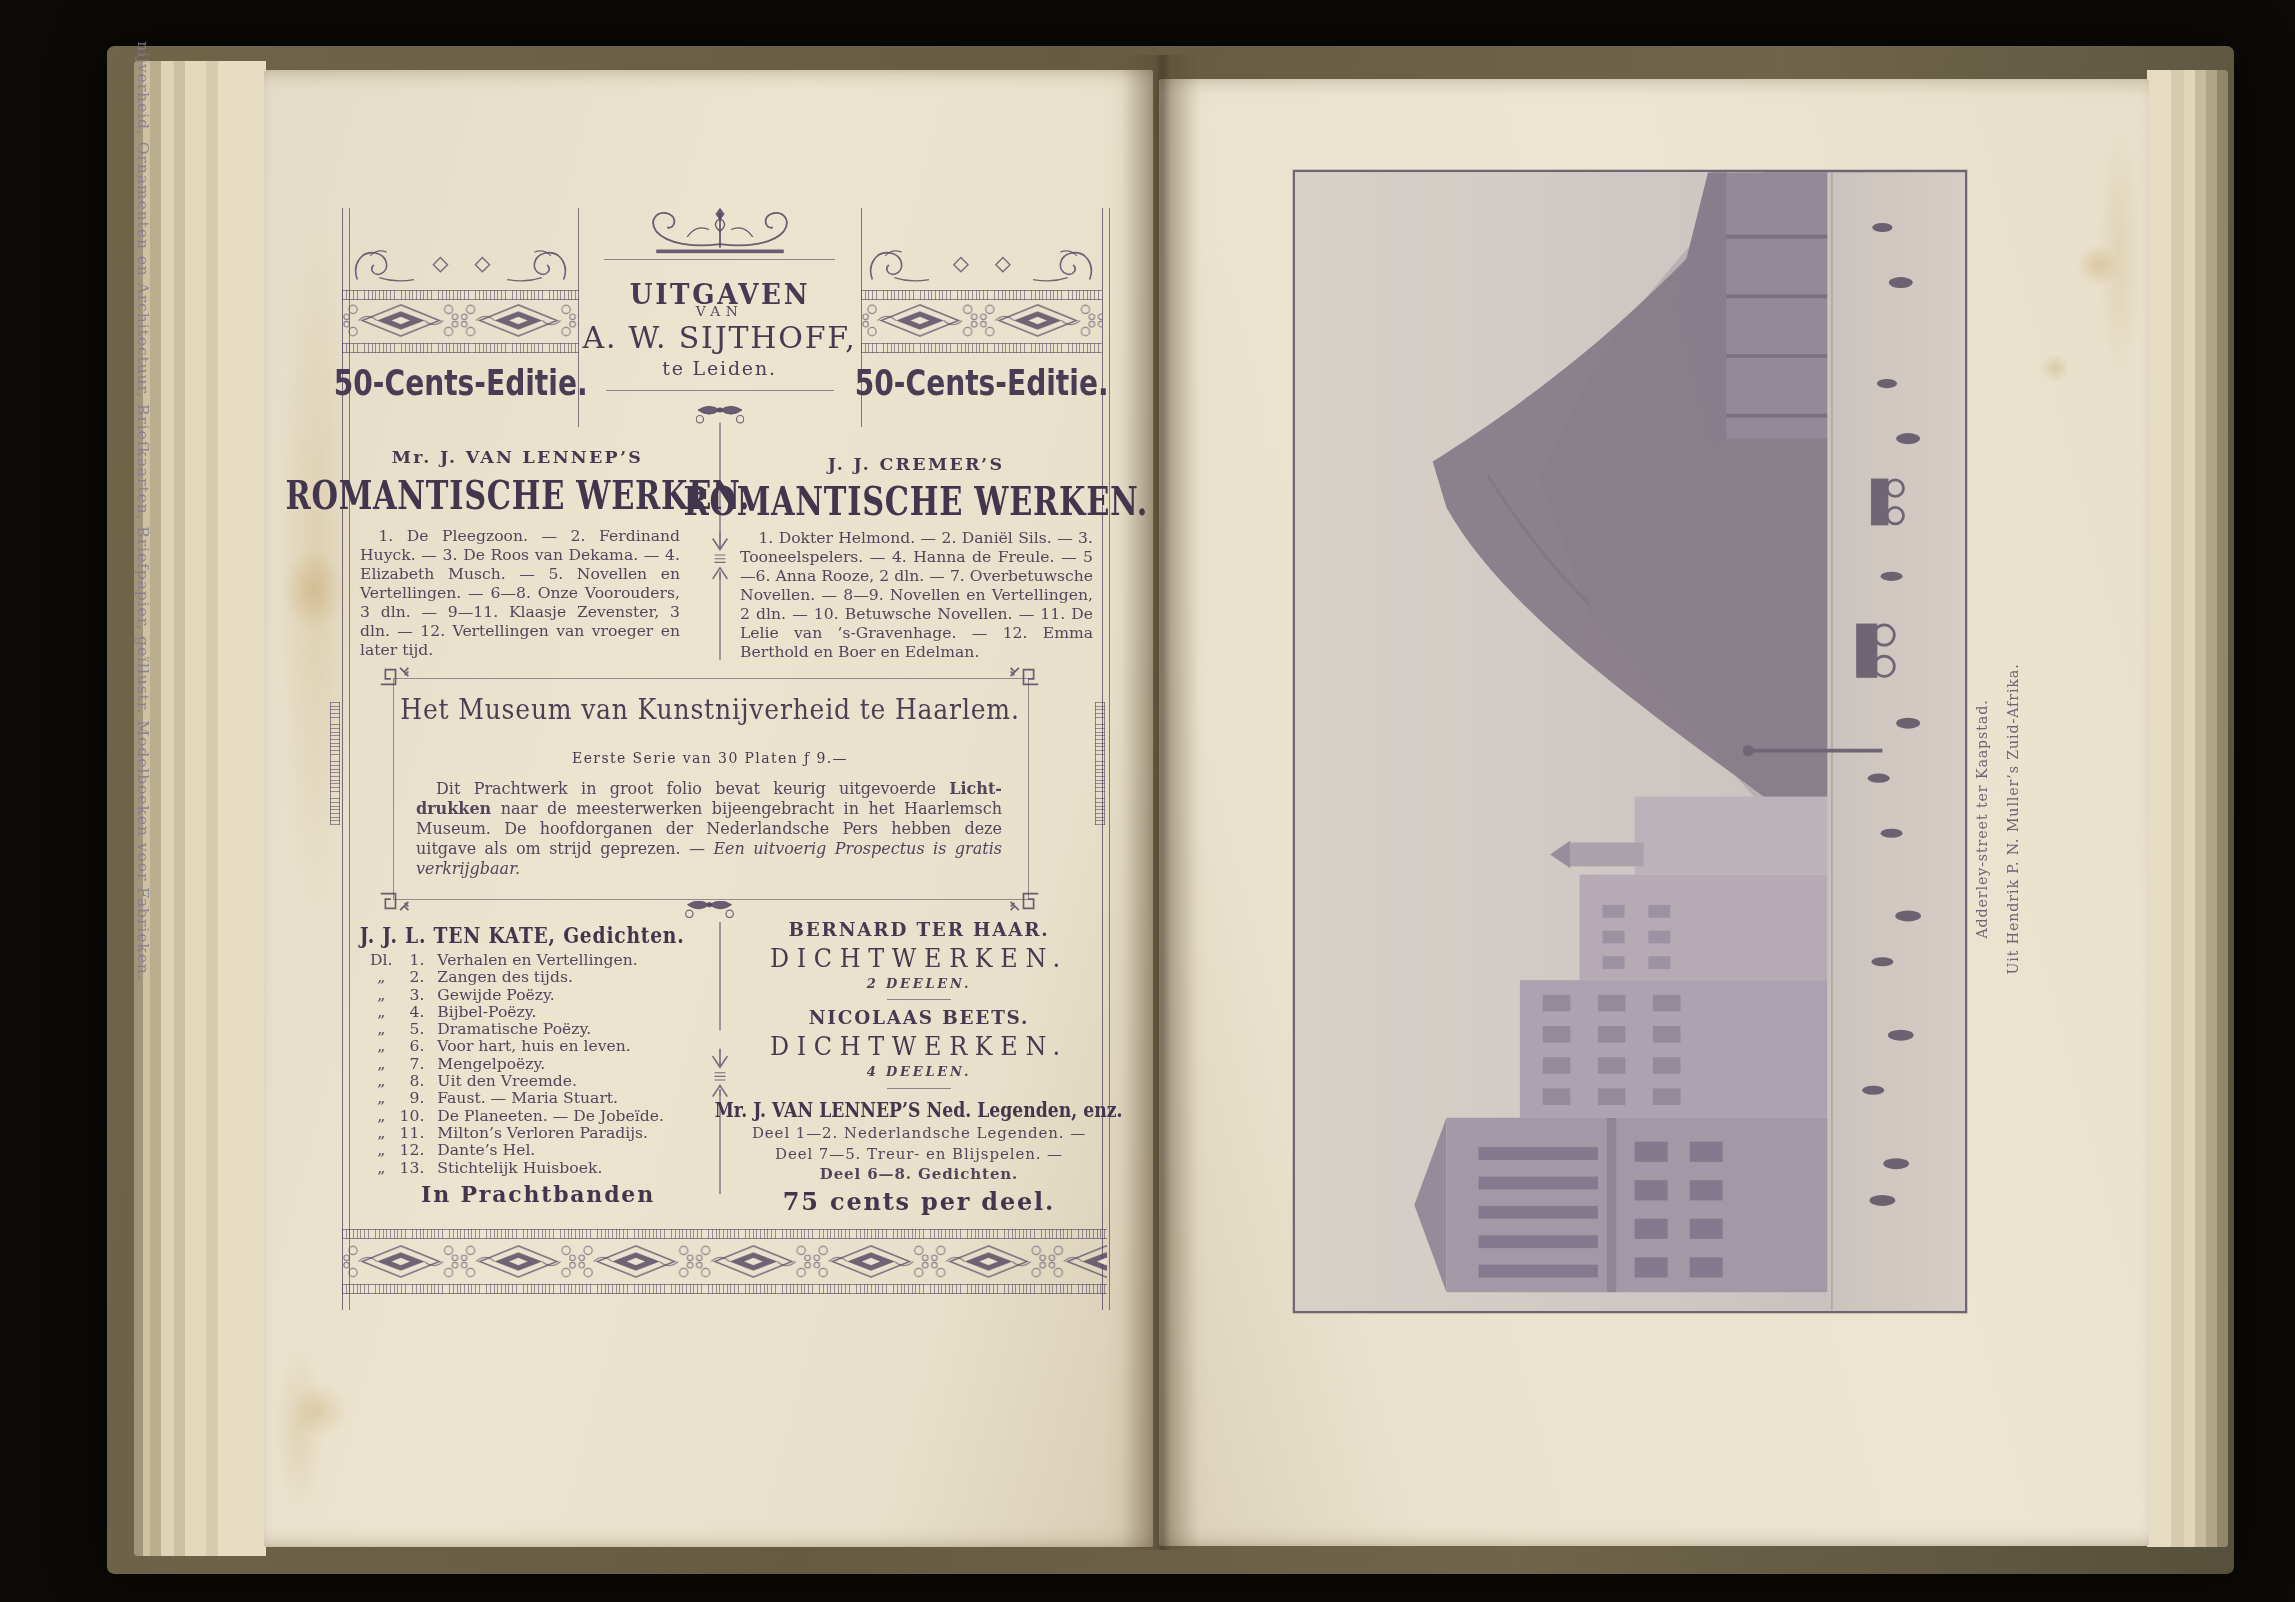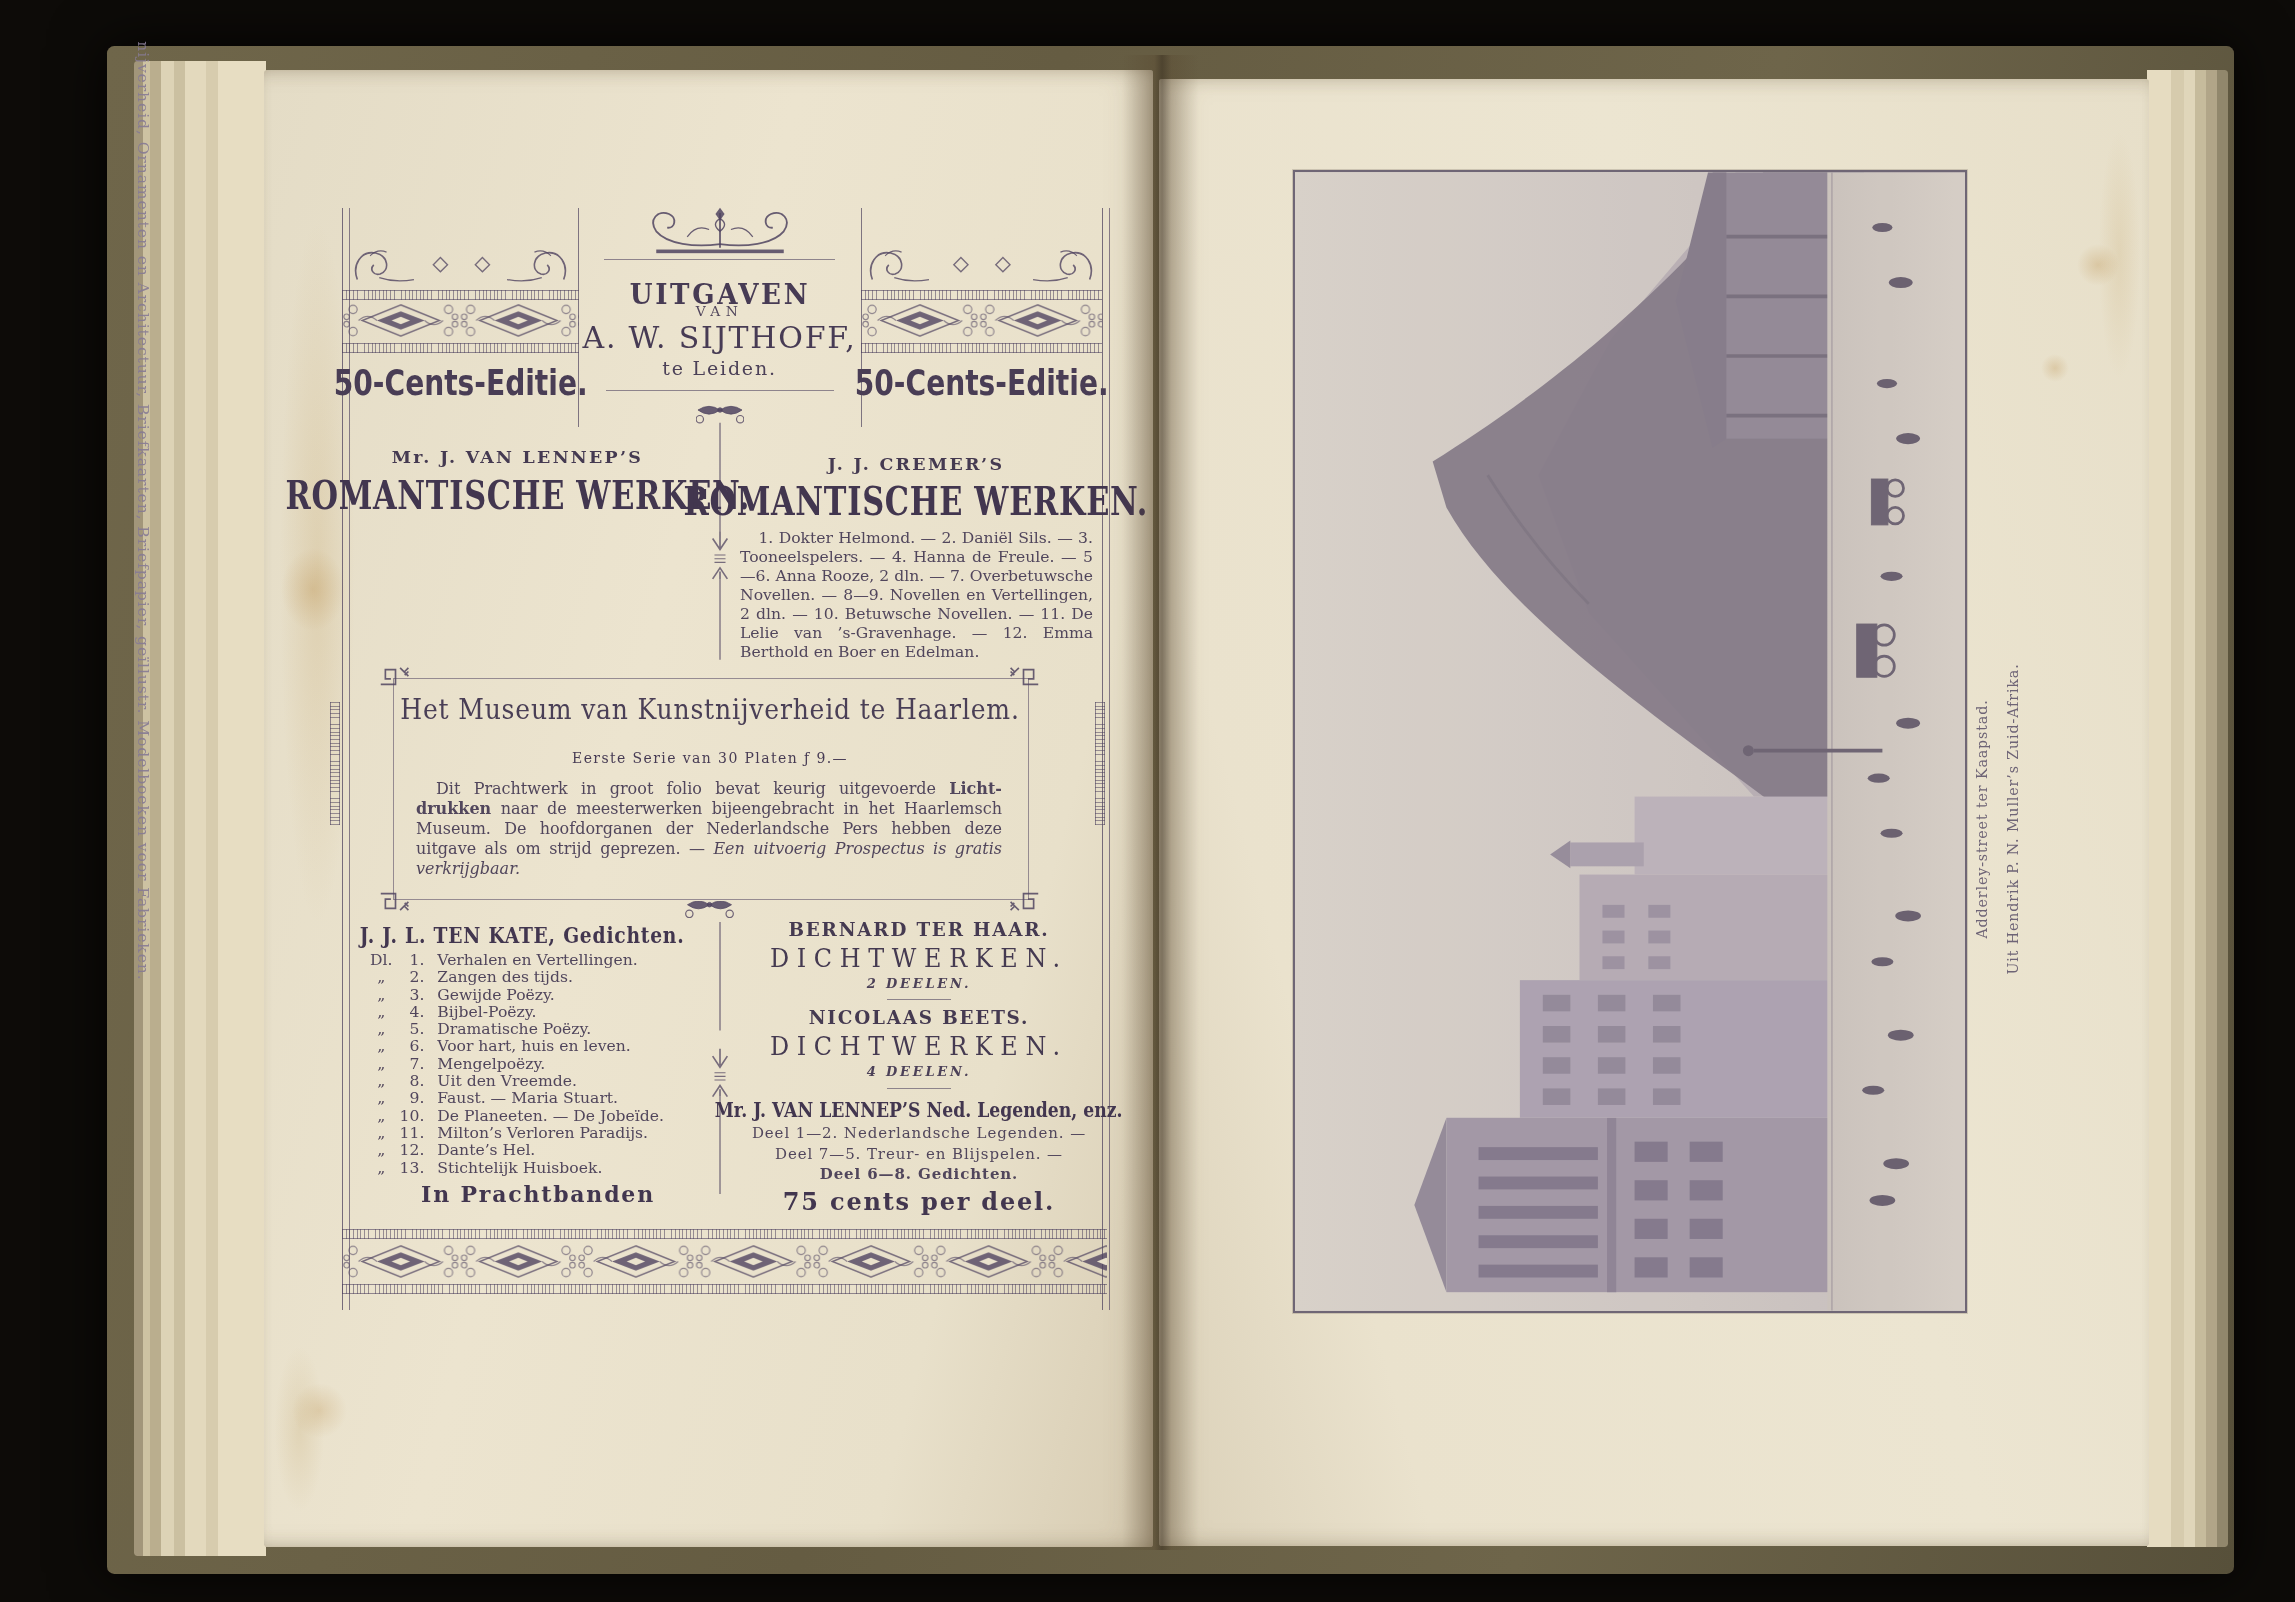--- a/index.html
+++ b/index.html
@@ -203,20 +203,21 @@
         <path d="M26,196 v-8 M18,196 l8,-12 8,12" stroke-width="1.8"></path>
       </g>
     </svg>
 
     <div class="fit author" style="left:92px;top:377px;width:323px;">
       <span>Mr. J. VAN LENNEP’S</span>
     </div>
     <div class="fit bigtitle" style="left:92px;top:402px;width:323px;">
       <span>ROMANTISCHE WERKEN.</span>
     </div>
+    <div class="works" style="left:96px;top:457px;width:320px;">1. De Pleegzoon. — 2. Ferdinand Huyck. — 3. De Roos van Dekama. — 4. Elizabeth Musch. — 5. Novellen en Vertellingen. — 6—8. Onze Voorouders, 3 dln. — 9—11. Klaasje Zevenster, 3 dln. — 12. Vertellingen van vroeger en later tijd.</div>
 
     <div class="fit author" style="left:472px;top:384px;width:360px;">
       <span>J. J. CREMER’S</span>
     </div>
     <div class="fit bigtitle" style="left:472px;top:408px;width:360px;">
       <span>ROMANTISCHE WERKEN.</span>
     </div>
     <div class="works" style="left:476px;top:459px;width:353px;">1. Dokter Helmond. — 2. Daniël Sils. — 3. Tooneelspelers. — 4. Hanna de Freule. — 5—6. Anna Rooze, 2 dln. — 7. Overbetuwsche Novellen. — 8—9. Novellen en Vertellingen, 2 dln. — 10. Betuwsche Novellen. — 11. De Lelie van ’s-Gravenhage. — 12. Emma Berthold en Boer en Edelman.</div>
 
     <div class="orn" style="left:129px;top:608px;width:634px;height:220px;border:0.9px solid rgba(80,68,96,.55);"></div>

